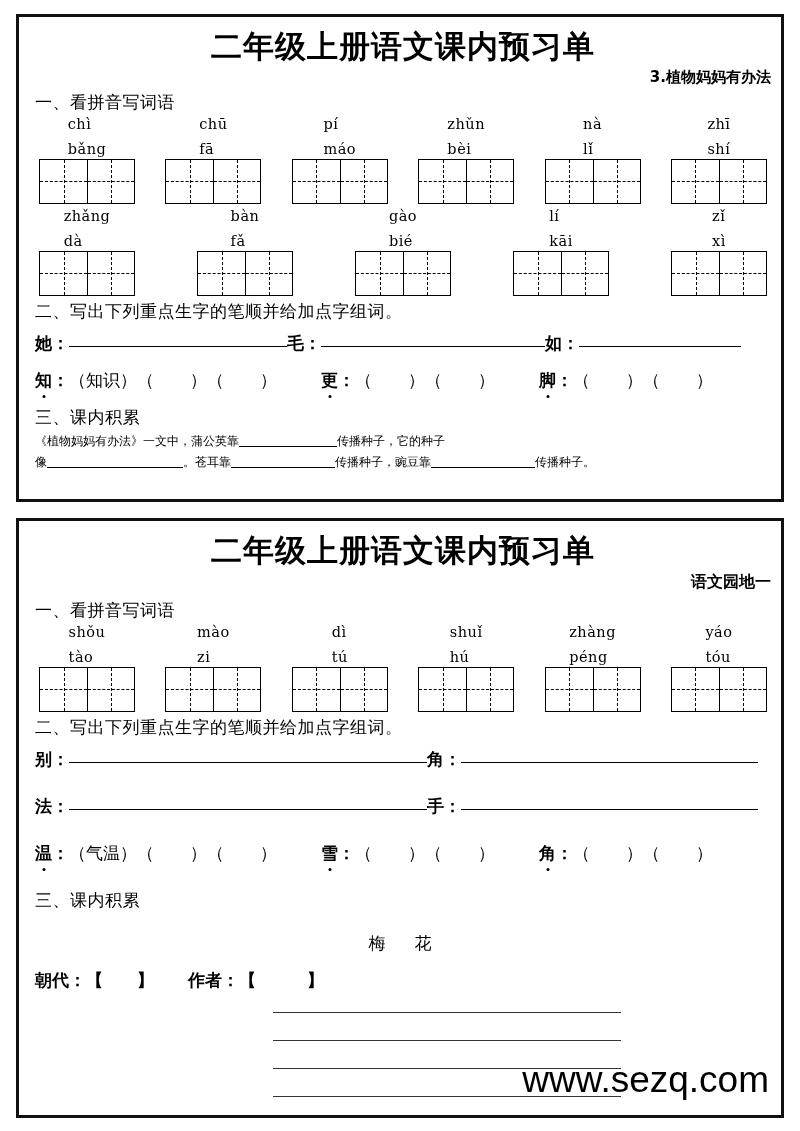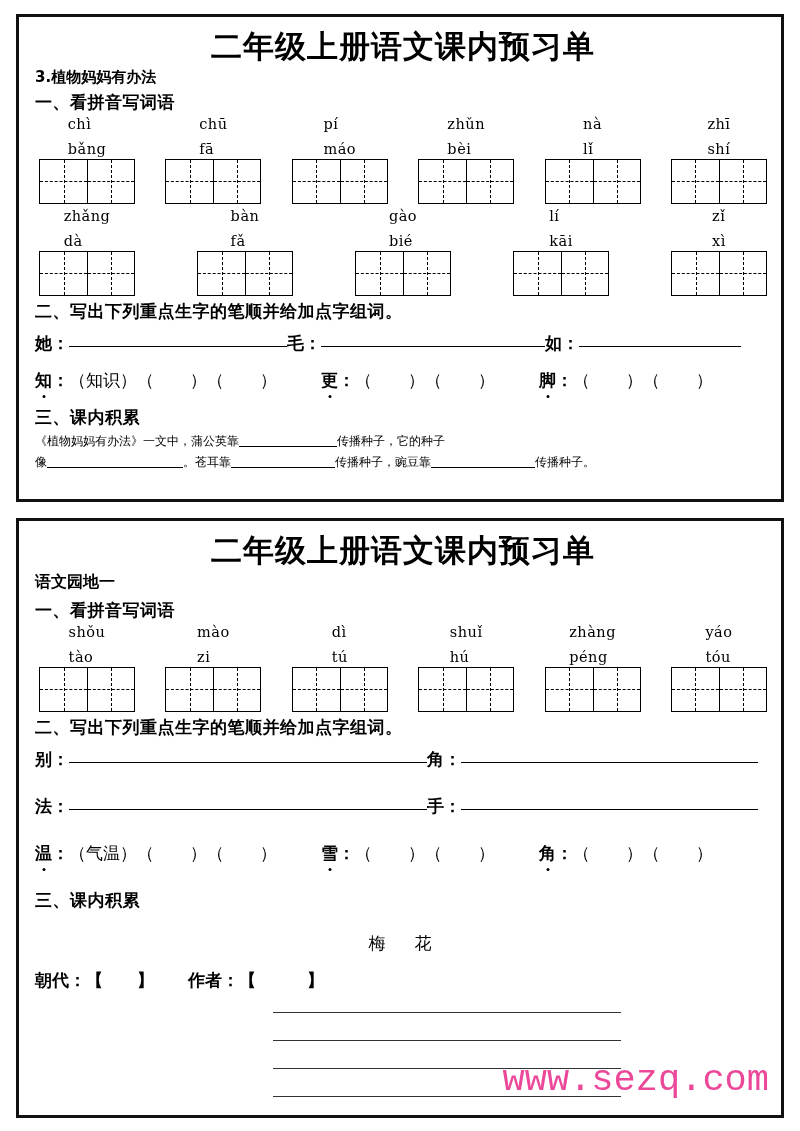--- a/index.html
+++ b/index.html
@@ -38,30 +38,30 @@
     text-align: center;
     font-family: "DejaVu Serif", "Liberation Serif", serif;
     font-weight: bold;
     font-size: 31px;
     letter-spacing: 1px;
     line-height: 1.25;
     margin: 4px 0 2px 0;
     white-space: nowrap;
   }
   .doc-subtitle {
-    text-align: left;
+    text-align: right;
     font-weight: bold;
     font-size: 15px;
     font-family: "DejaVu Sans", "Liberation Sans", sans-serif;
     margin: 2px 0 4px 0;
   }
   #worksheet-2 .doc-subtitle { font-size: 16px; margin-bottom: 6px; }
 
   .section-heading {
-    font-weight: bold;
+    font-weight: normal;
     font-size: 17px;
     font-family: "DejaVu Sans", "Liberation Sans", sans-serif;
     margin: 2px 0 2px 0;
     letter-spacing: 0.5px;
   }
 
   
   .pinyin-row {
     display: flex;
     justify-content: space-between;
@@ -208,23 +208,23 @@
     width: 348px;
     margin: 0 auto 27px 238px;
     border-bottom: 1.6px solid #333;
     height: 0;
   }
 
   .watermark {
     position: absolute;
     right: 12px;
     bottom: 14px;
-    font-family: Liberation Mono, monospace;
+    font-family: Liberation Sans, sans-serif;
     font-size: 37px;
-    color: #ec4899;
+    color: #000000;
     letter-spacing: 0px;
     pointer-events: none;
     user-select: none;
   }
 </style>
 </head>
 <body>
 
 <div class="page" id="worksheet-1">
   <div class="inner">

